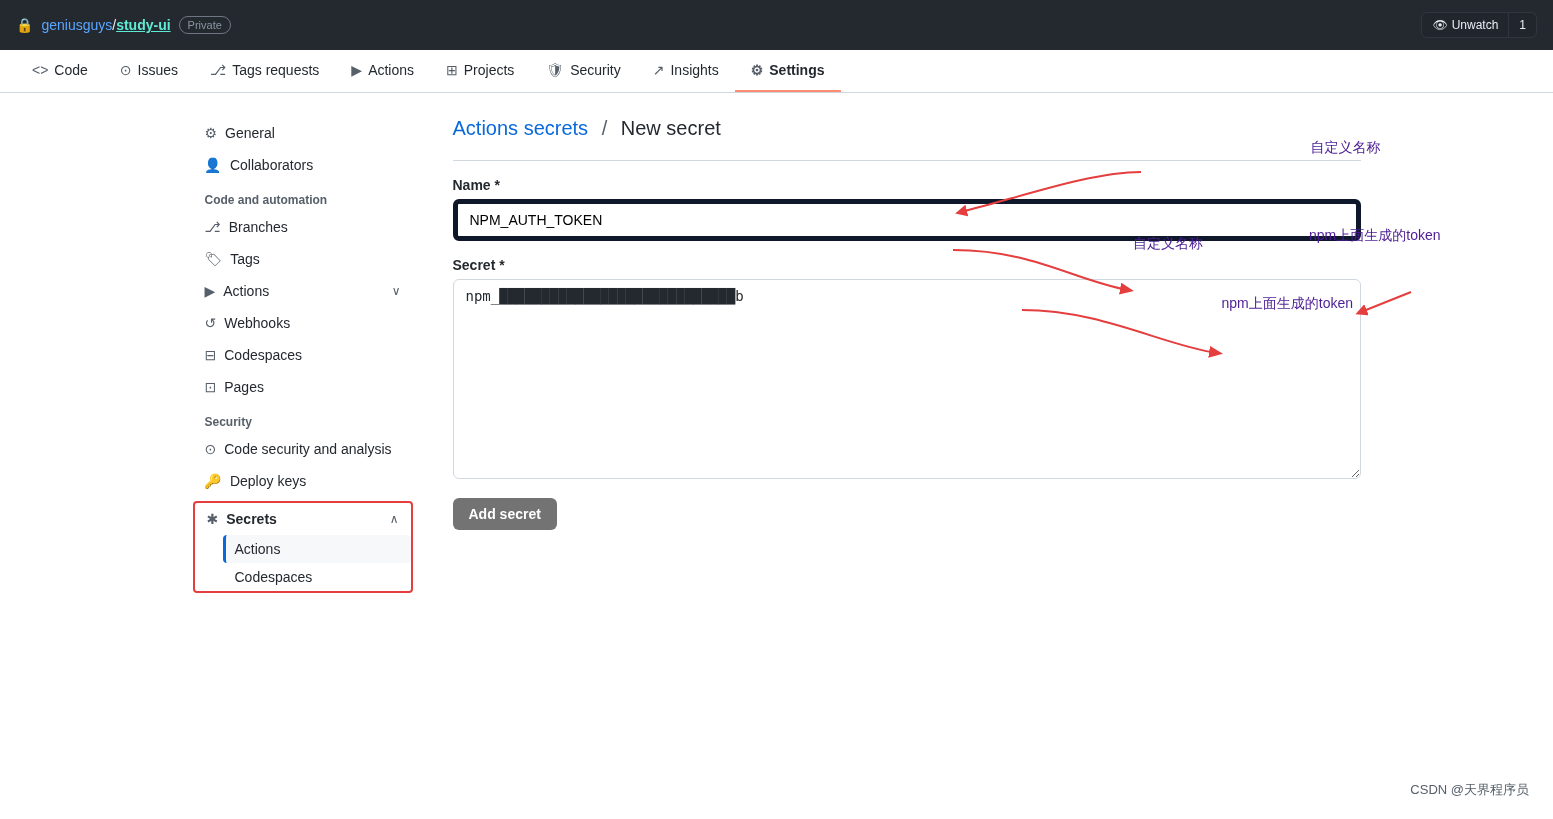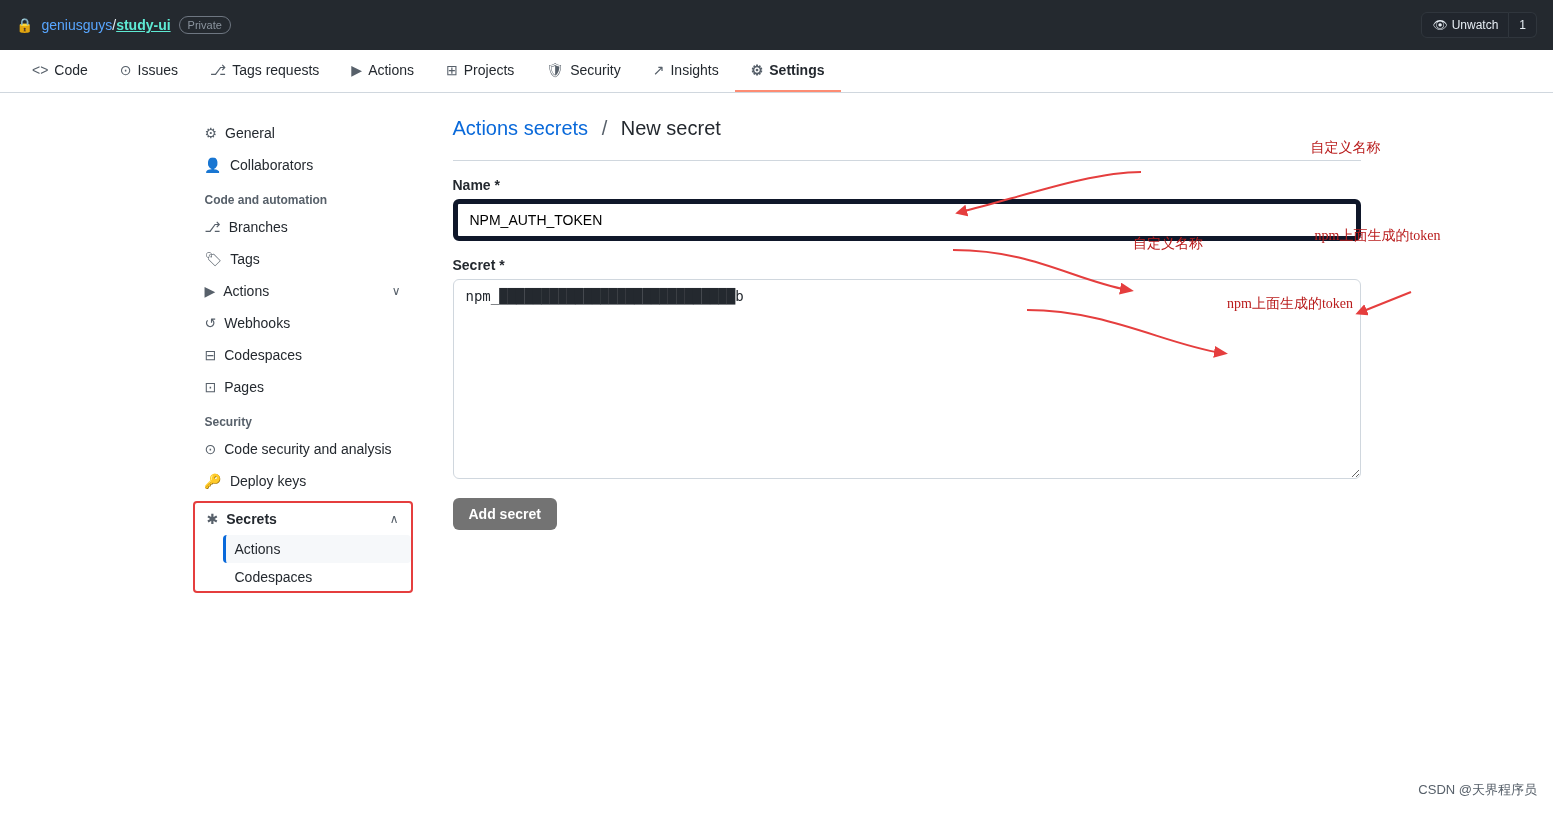--- a/index.html
+++ b/index.html
@@ -174,30 +174,30 @@
       padding: 8px 16px;
       font-size: 14px;
       font-weight: 600;
       cursor: pointer;
     }
 
     
     .watermark {
       position: fixed;
       bottom: 20px;
-      right: 16px;
+      right: 24px;
       font-size: 13px;
       color: #57606a;
     }
 
     
     .annotation-text {
-      color: #b91c1c;
-      font-size: 14px;
-      font-family: Liberation Serif, serif;
+      color: #4c1d95;
+      font-size: 14px;
+      font-family: Liberation Sans, sans-serif;
     }
 
     
     .form-annotation-wrapper {
       position: relative;
     }
 
     
     .full-page { background: #fff; min-height: 100vh; }
   </style>

